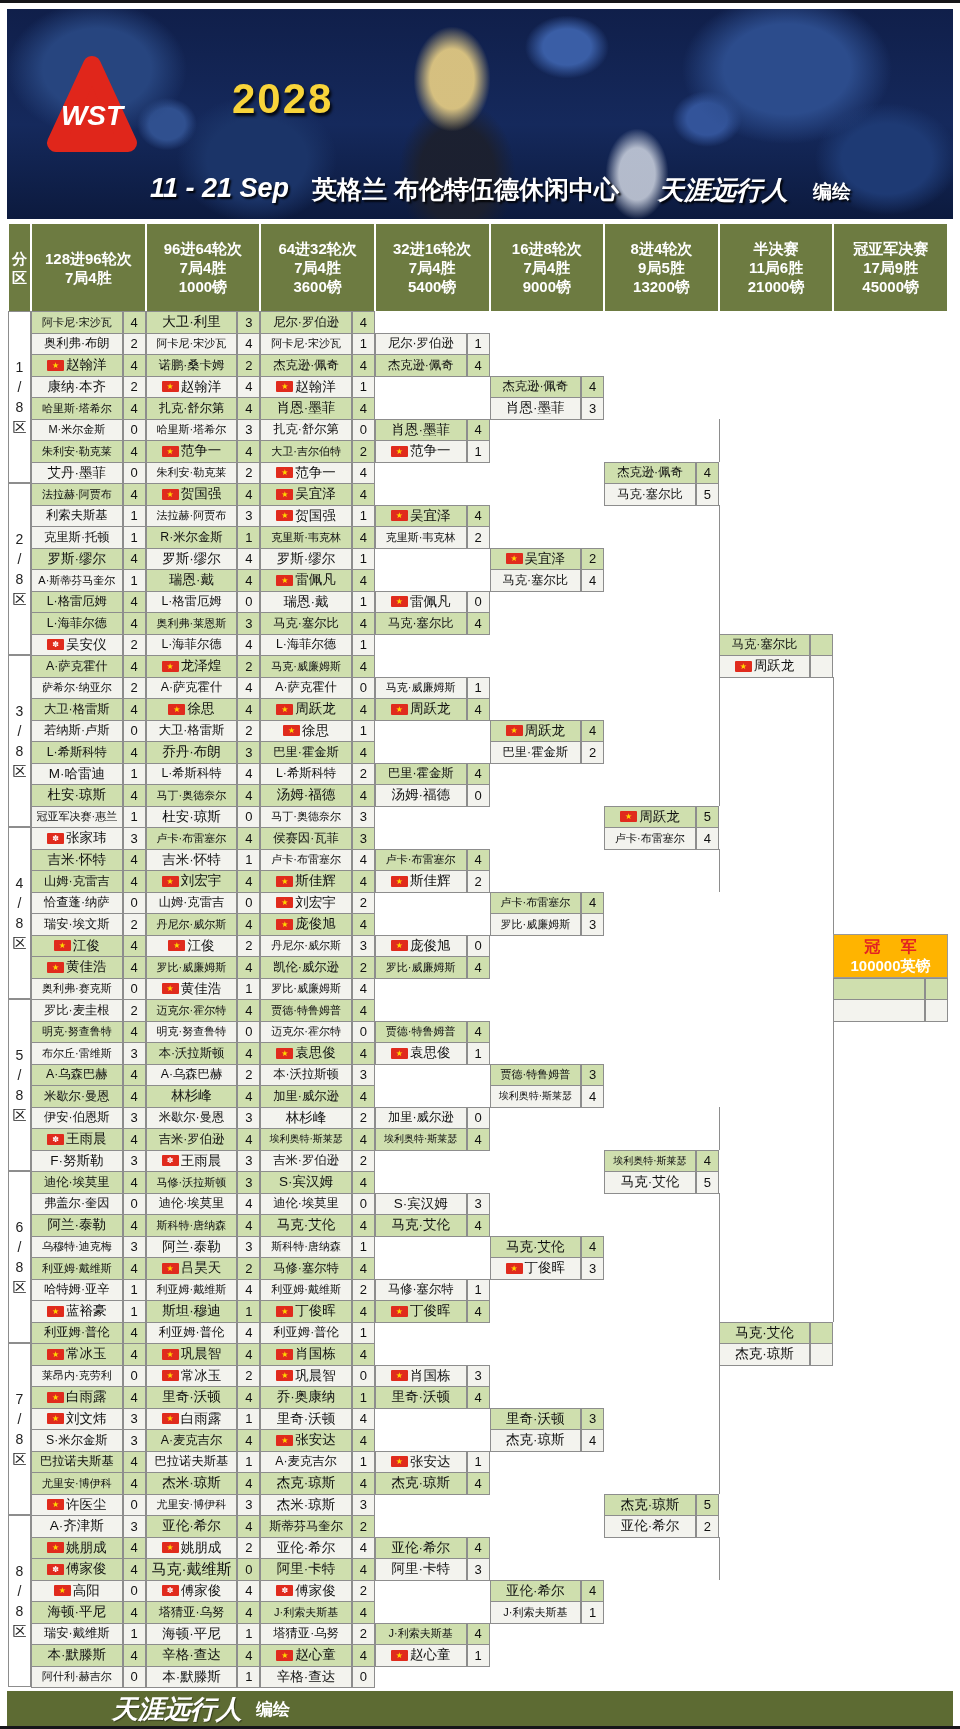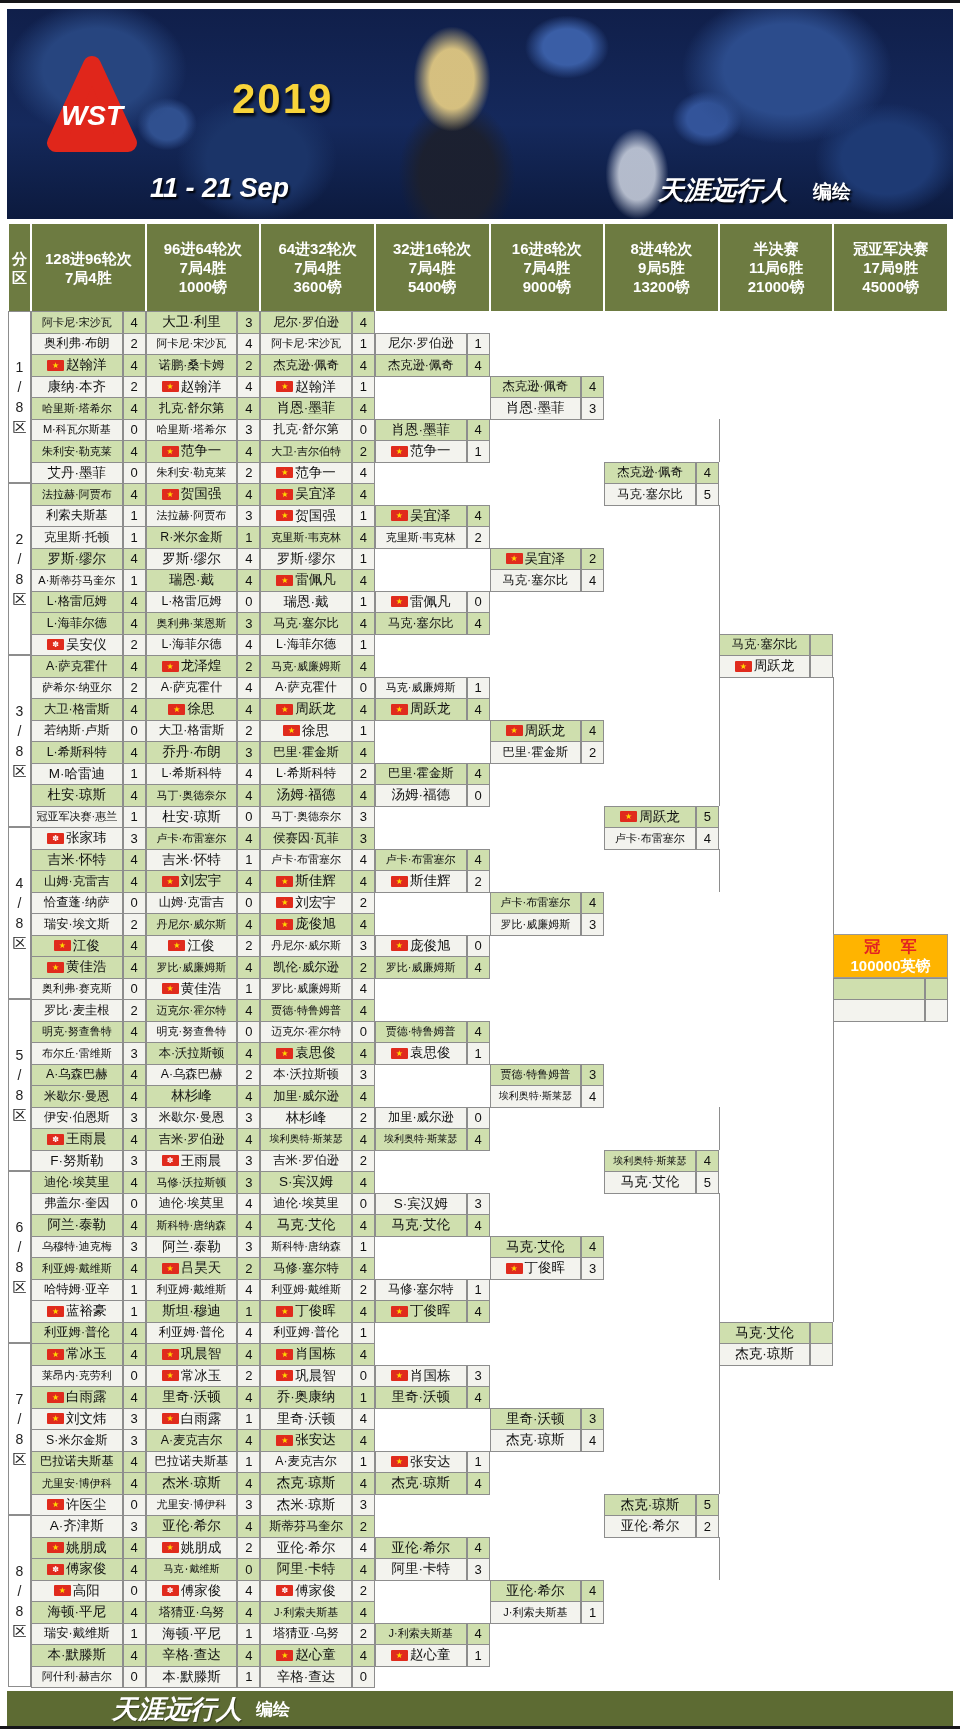--- a/index.html
+++ b/index.html
@@ -68,22 +68,23 @@
 </head>
 <body>
 
 <div class="page">
 
   <div class="photo">
     <svg class="logo" viewBox="0 0 100 110">
       <path d="M50 16 L14 94 L86 94 Z" fill="#e0261b" stroke="#e0261b" stroke-width="18" stroke-linejoin="round"></path>
       <text x="50" y="76" font-size="28" font-style="italic" font-weight="bold" fill="#ffffff" text-anchor="middle">WST</text>
     </svg>
-    <div class="year">2019</div>
+    <div class="year">2028</div>
     <div class="sub date">11 - 21 Sep</div>
+    <div class="sub venue">英格兰 布伦特伍德休闲中心</div>
     <div class="sub credit">天涯远行人</div>
     <div class="sub role">编绘</div>
   </div>
 
   <div id="bracket">
       <div class="hcell" style="left: 9px; top: 221px; width: 21px; height: 87px;">
         <div style="font-size: 15px;">分</div>
         <div style="font-size: 15px;">区</div>
       </div>
       <div class="hcell" style="left: 32px; top: 221px; width: 112.625px; height: 87px;">
@@ -188,21 +189,21 @@
       <div class="cell scorecell bg-g" style="left: 122.625px; top: 351px; width: 23px; height: 22.5px;">4</div>
       <div class="cell bg-w" style="left: 31px; top: 372.5px; width: 91.625px; height: 22.5px;">
         <span class="nm" style="font-size: 13.5px;">康纳·本齐</span>
       </div>
       <div class="cell scorecell bg-w" style="left: 122.625px; top: 372.5px; width: 23px; height: 22.5px;">2</div>
       <div class="cell bg-g" style="left: 31px; top: 394px; width: 91.625px; height: 22.5px;">
         <span class="nm" style="font-size: 11px;">哈里斯·塔希尔</span>
       </div>
       <div class="cell scorecell bg-g" style="left: 122.625px; top: 394px; width: 23px; height: 22.5px;">4</div>
       <div class="cell bg-w" style="left: 31px; top: 415.5px; width: 91.625px; height: 22.5px;">
-        <span class="nm" style="font-size: 11px;">M·科瓦尔斯基</span>
+        <span class="nm" style="font-size: 11px;">M·米尔金斯</span>
       </div>
       <div class="cell scorecell bg-w" style="left: 122.625px; top: 415.5px; width: 23px; height: 22.5px;">0</div>
       <div class="cell bg-g" style="left: 31px; top: 437px; width: 91.625px; height: 22.5px;">
         <span class="nm" style="font-size: 11px;">朱利安·勒克莱</span>
       </div>
       <div class="cell scorecell bg-g" style="left: 122.625px; top: 437px; width: 23px; height: 22.5px;">4</div>
       <div class="cell bg-w" style="left: 31px; top: 458.5px; width: 91.625px; height: 22.5px;">
         <span class="nm" style="font-size: 13.5px;">艾丹·墨菲</span>
       </div>
       <div class="cell scorecell bg-w" style="left: 122.625px; top: 458.5px; width: 23px; height: 22.5px;">0</div>
@@ -683,21 +684,21 @@
       <div class="cell bg-g" style="left: 145.625px; top: 1512px; width: 91.625px; height: 22.5px;">
         <span class="nm" style="font-size: 13.5px;">亚伦·希尔</span>
       </div>
       <div class="cell scorecell bg-g" style="left: 237.25px; top: 1512px; width: 23px; height: 22.5px;">4</div>
       <div class="cell bg-w" style="left: 145.625px; top: 1533.5px; width: 91.625px; height: 22.5px;">
         <span class="flag cn">★</span>
         <span class="nm" style="font-size: 13.5px;">姚朋成</span>
       </div>
       <div class="cell scorecell bg-w" style="left: 237.25px; top: 1533.5px; width: 23px; height: 22.5px;">2</div>
       <div class="cell bg-g" style="left: 145.625px; top: 1555px; width: 91.625px; height: 22.5px;">
-        <span class="nm" style="font-size: 10px; font-family: Liberation Mono, monospace;">马克·戴维斯</span>
+        <span class="nm" style="font-size: 15px;">马克·戴维斯</span>
       </div>
       <div class="cell scorecell bg-g" style="left: 237.25px; top: 1555px; width: 23px; height: 22.5px;">0</div>
       <div class="cell bg-w" style="left: 145.625px; top: 1576.5px; width: 91.625px; height: 22.5px;">
         <span class="flag hk">✽</span>
         <span class="nm" style="font-size: 13.5px;">傅家俊</span>
       </div>
       <div class="cell scorecell bg-w" style="left: 237.25px; top: 1576.5px; width: 23px; height: 22.5px;">4</div>
       <div class="cell bg-g" style="left: 145.625px; top: 1598px; width: 91.625px; height: 22.5px;">
         <span class="nm" style="font-size: 12.3px;">塔猜亚·乌努</span>
       </div>

